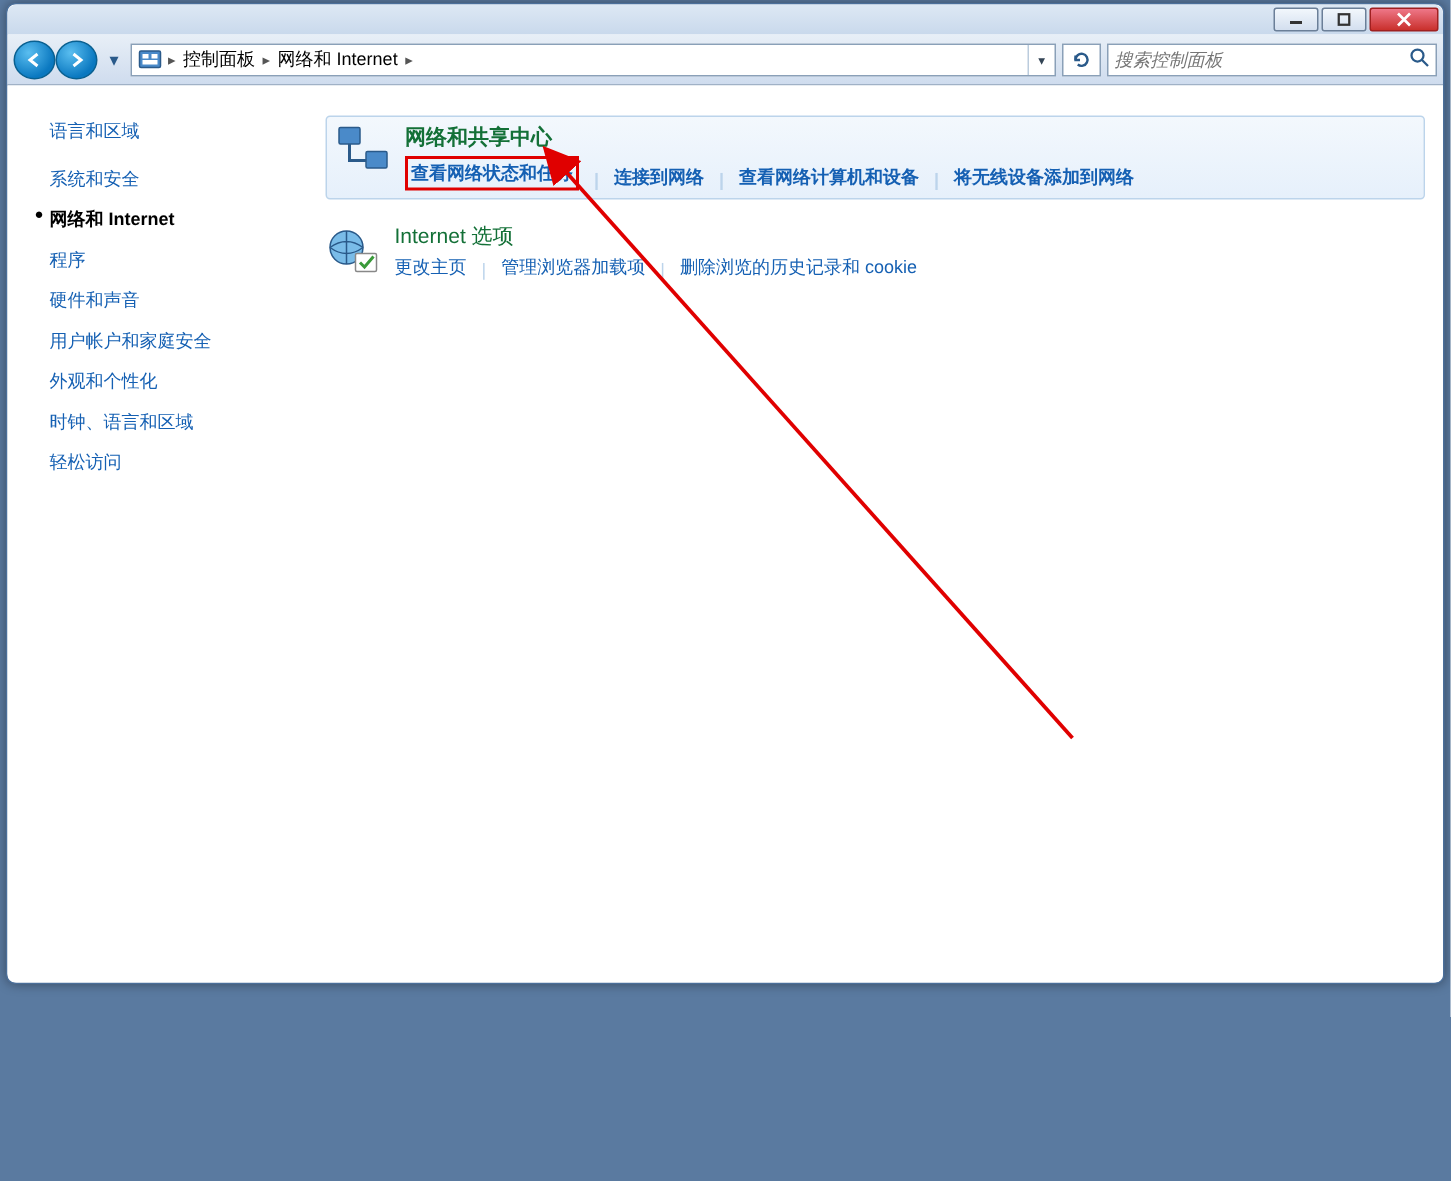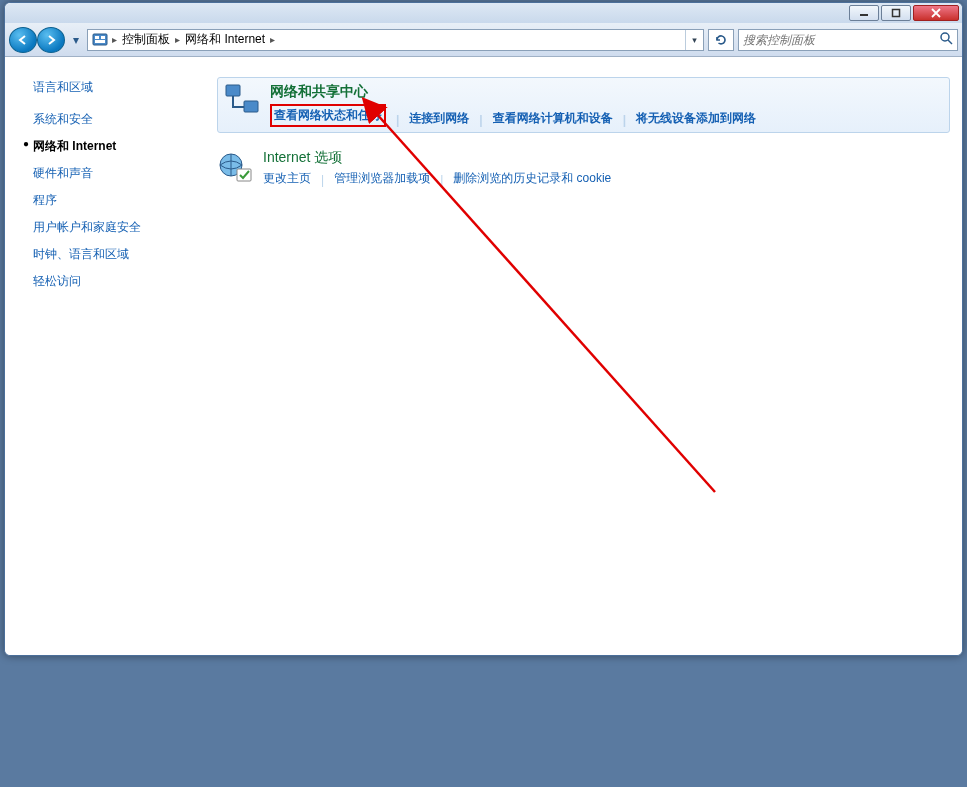--- a/index.html
+++ b/index.html
@@ -231,29 +231,33 @@
       <div class="sidebar-item">
         <span class="bullet">●</span>
         <span class="label">系统和安全</span>
       </div>
       <div class="sidebar-item active">
         <span class="bullet">●</span>
         <span class="label">网络和 Internet</span>
       </div>
       <div class="sidebar-item">
         <span class="bullet">●</span>
+        <span class="label">程序</span>
+      </div>
+      <div class="sidebar-item">
+        <span class="bullet">●</span>
         <span class="label">硬件和声音</span>
       </div>
       <div class="sidebar-item">
         <span class="bullet">●</span>
-        <span class="label">程序</span>
-      </div>
-      <div class="sidebar-item">
-        <span class="bullet">●</span>
         <span class="label">用户帐户和家庭安全</span>
+      </div>
+      <div class="sidebar-item">
+        <span class="bullet">●</span>
+        <span class="label">外观和个性化</span>
       </div>
       <div class="sidebar-item">
         <span class="bullet">●</span>
         <span class="label">时钟、语言和区域</span>
       </div>
       <div class="sidebar-item">
         <span class="bullet">●</span>
         <span class="label">轻松访问</span>
       </div>
     </div>

